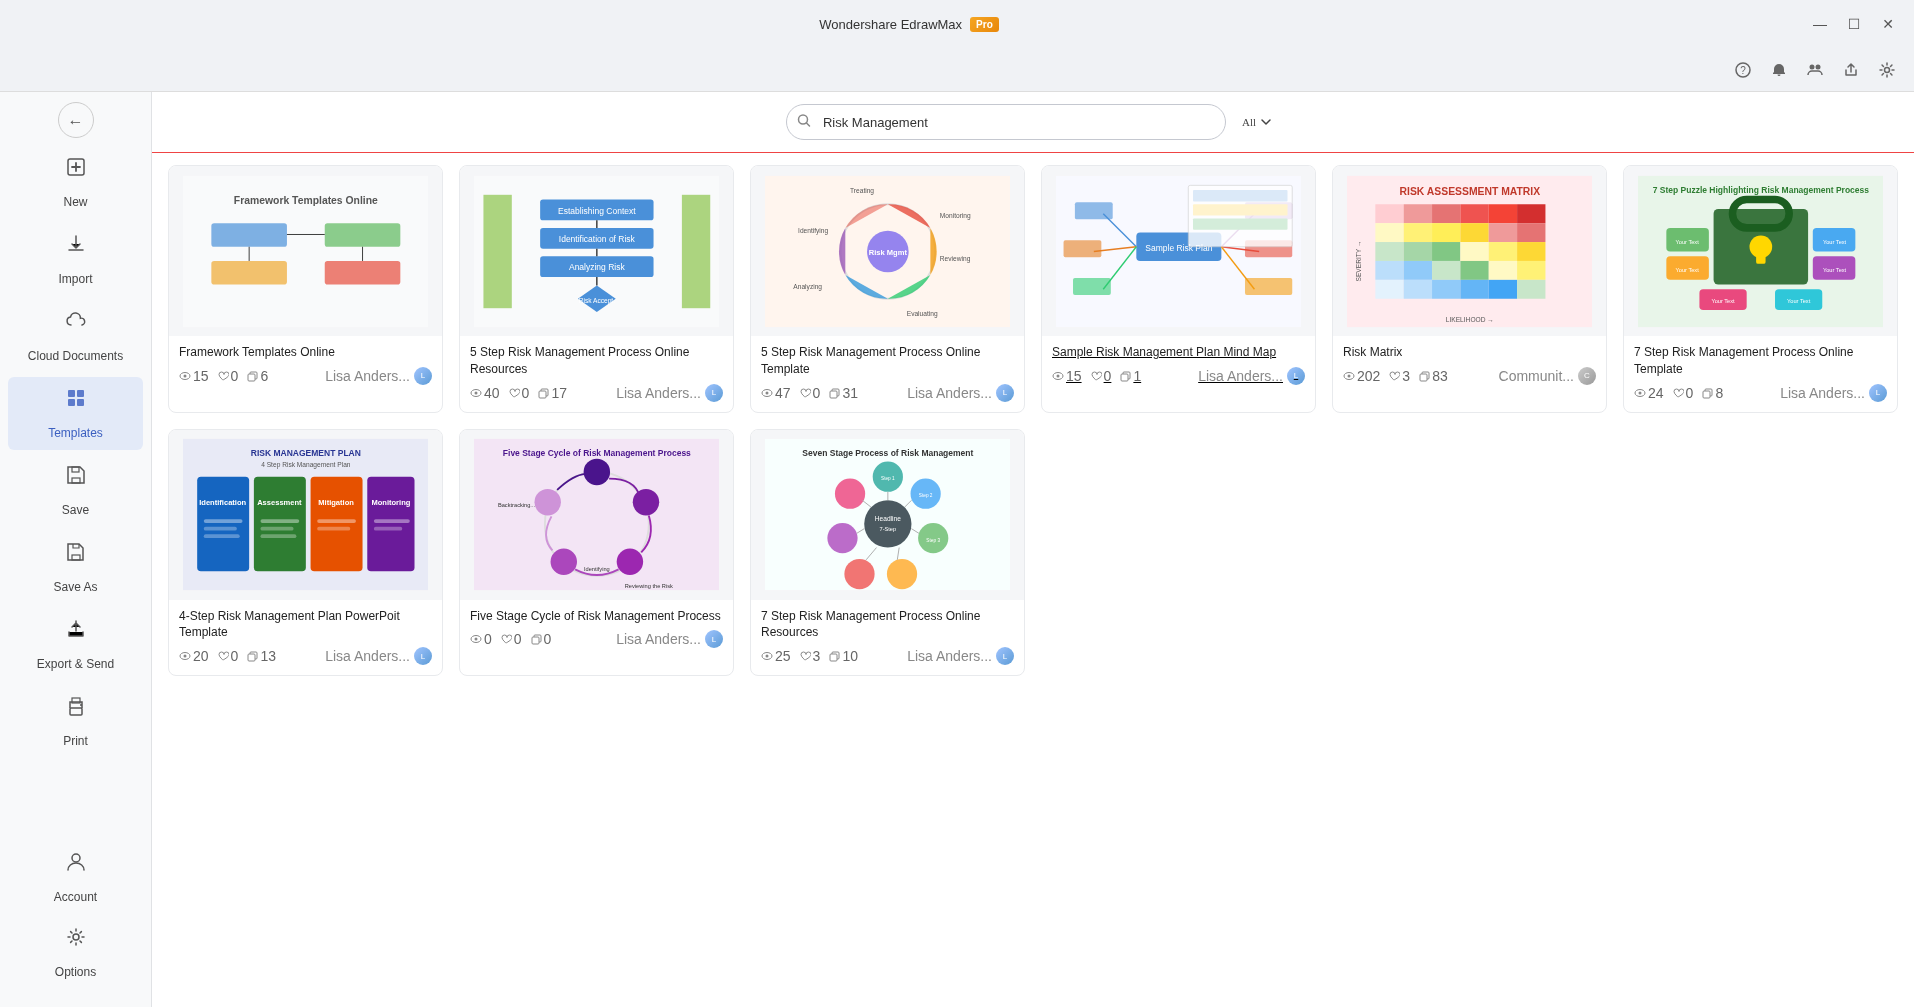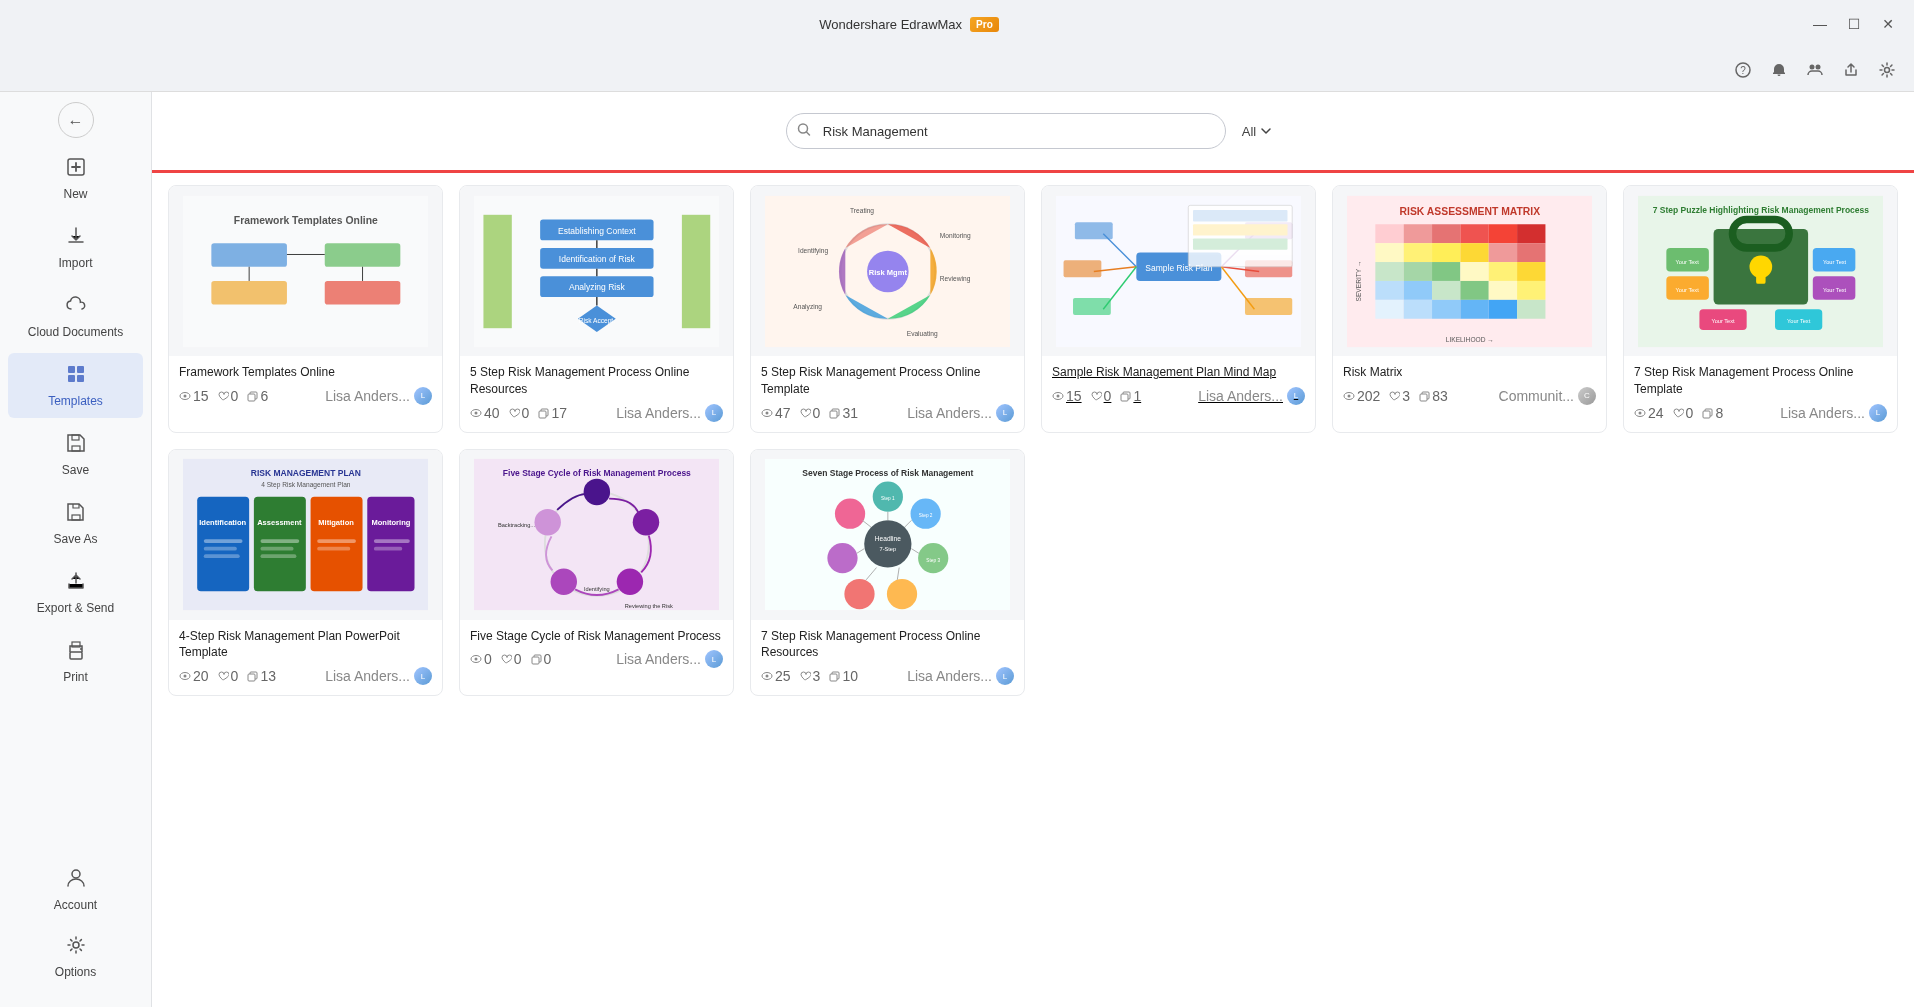--- a/index.html
+++ b/index.html
@@ -95,21 +95,21 @@
     }
     .sidebar-item {
       display: flex;
       flex-direction: column;
       align-items: center;
       justify-content: center;
       padding: 10px 8px;
       cursor: pointer;
       border-radius: 6px;
       margin: 2px 8px;
-      gap: 4px;
+      gap: 12px;
       color: #444;
       font-size: 12px;
       text-align: center;
     }
     .sidebar-item.active {
       background: #e3eaf8;
       color: #3b5fc0;
     }
     .sidebar-item .icon {
       font-size: 20px;
@@ -126,23 +126,23 @@
       flex-direction: column;
       overflow: hidden;
       background: white;
     }
 
     
     .search-bar-row {
       display: flex;
       align-items: center;
       justify-content: center;
-      padding: 21px 16px;
+      padding: 12px 16px;
       background: white;
-      border-bottom: 3px solid #ef4444;
+      border-bottom: 1px solid #ef4444;
       gap: 8px;
     }
     .search-wrapper {
       position: relative;
       flex: 1;
       max-width: 440px;
     }
     .search-wrapper input {
       width: 100%;
       height: 36px;
@@ -159,25 +159,26 @@
       left: 11px;
       top: 50%;
       transform: translateY(-50%);
       color: #888;
       font-size: 14px;
     }
     .all-filter {
       display: flex;
       align-items: center;
       gap: 4px;
-      font-size: 13px;
+      font-size: 11px;
       color: #444;
       cursor: pointer;
       padding: 4px 8px;
       border-radius: 4px;
+      font-family: Liberation Serif, serif;
     }
 
     
     .templates-grid {
       flex: 1;
       overflow-y: auto;
       padding: 12px 16px;
       display: grid;
       grid-template-columns: repeat(6, 1fr);
       gap: 16px;

